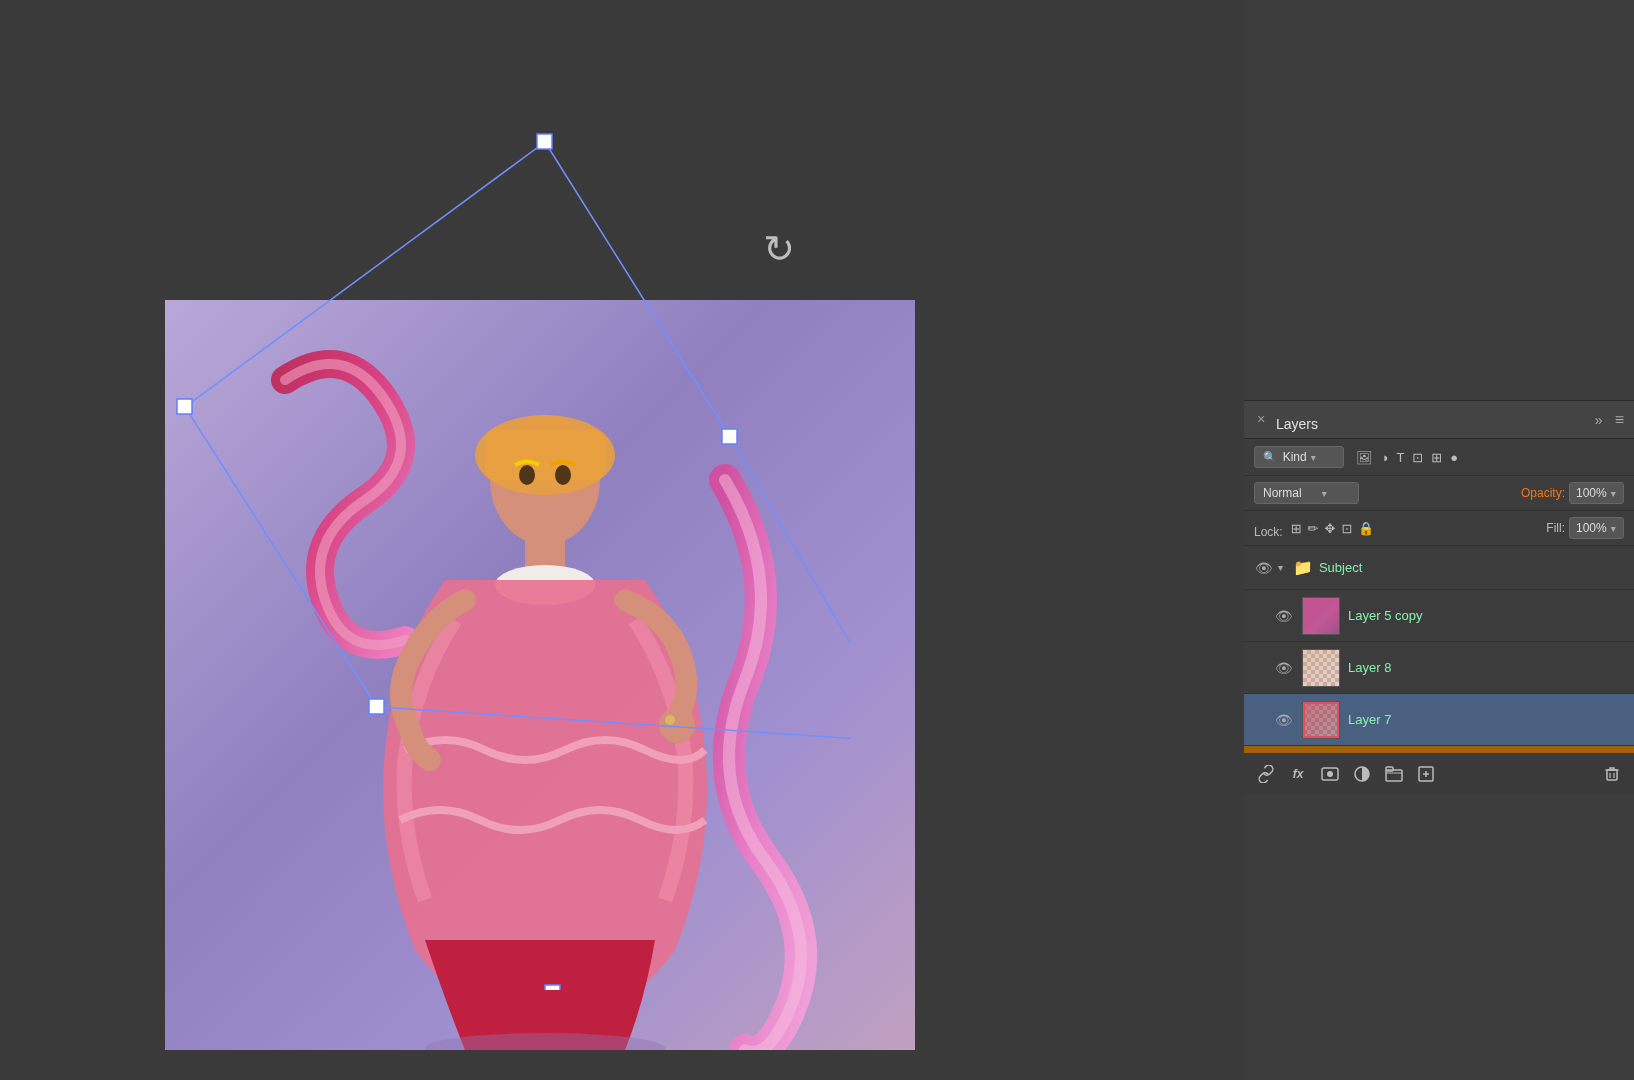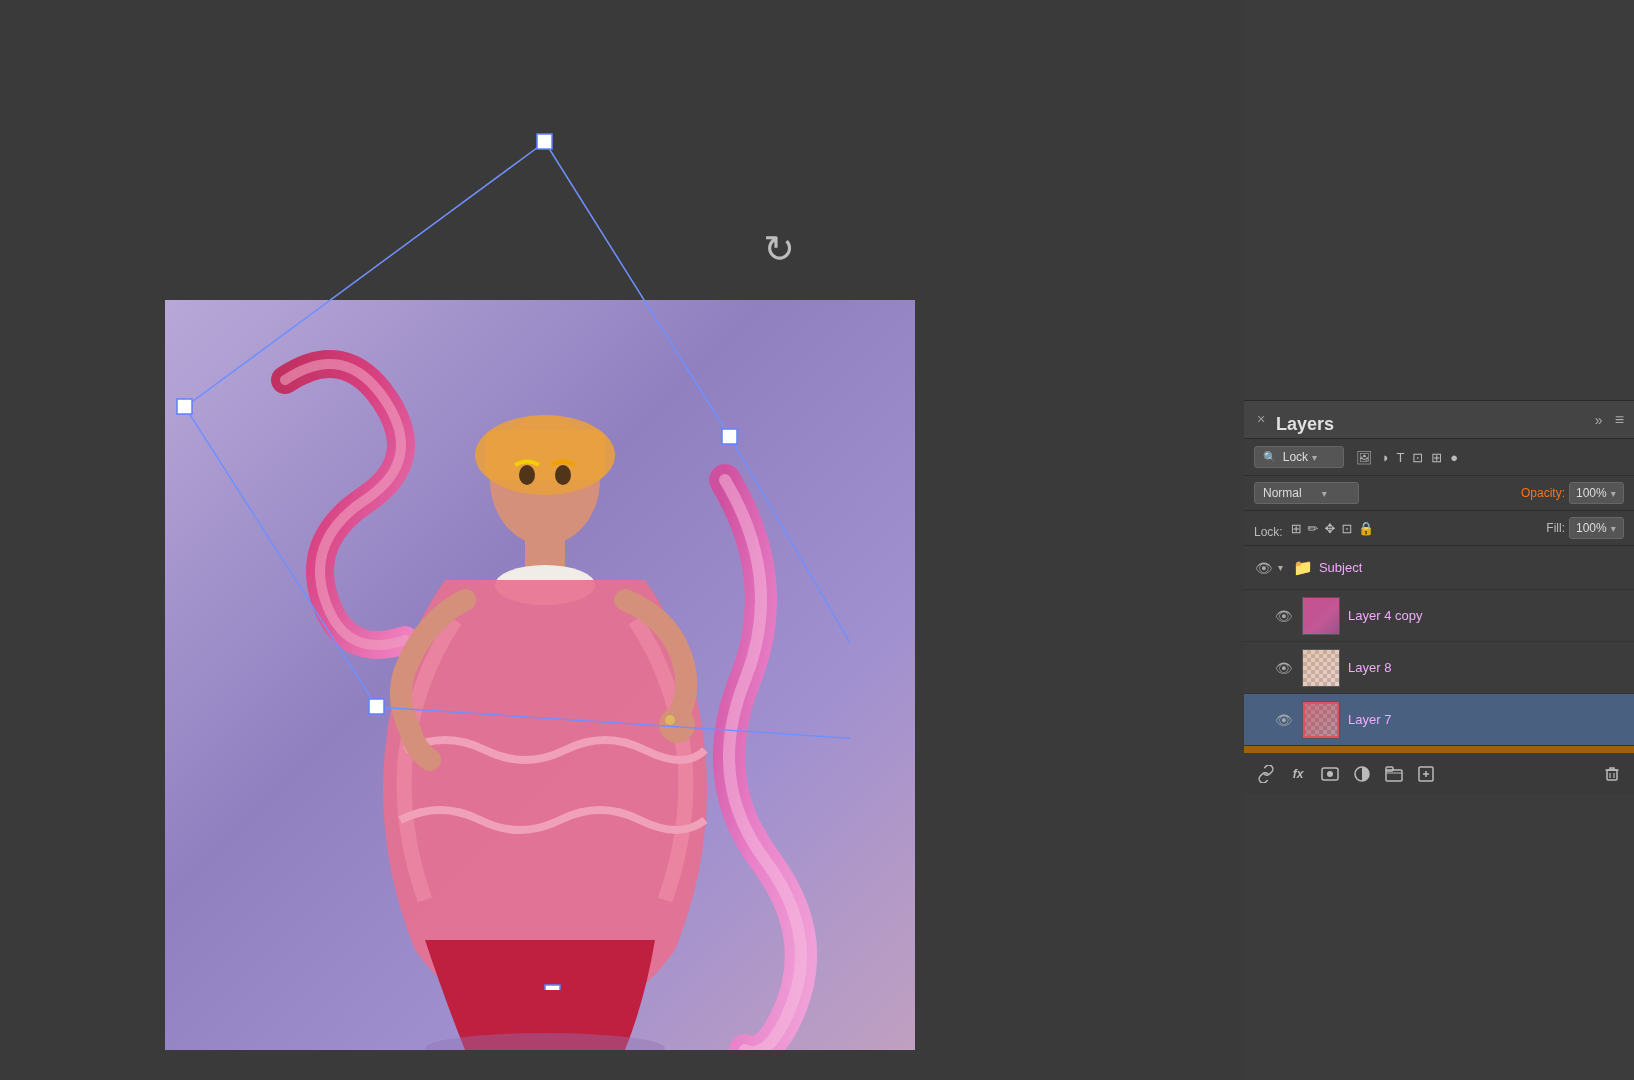--- a/index.html
+++ b/index.html
@@ -91,22 +91,22 @@
       display: flex;
       align-items: center;
       justify-content: center;
       color: #999;
       font-size: 11px;
       cursor: pointer;
     }
 
     .panel-title {
       color: #e0e0e0;
-      font-size: 18px;
-      font-weight: 700;
+      font-size: 14px;
+      font-weight: 400;
       margin-top: 9px;
     }
 
     .panel-menu-btn {
       color: #aaa;
       font-size: 16px;
       cursor: pointer;
       display: flex;
       align-items: center;
     }
@@ -291,21 +291,21 @@
       cursor: pointer;
     }
 
     .folder-icon {
       color: #d4a843;
       font-size: 16px;
       margin: 0 6px;
     }
 
     .layer-name {
-      color: #f0abfc;
+      color: #86efac;
       font-size: 13px;
       flex: 1;
     }
 
     
     .layer-item {
       display: flex;
       align-items: center;
       padding: 6px 10px 6px 30px;
       border-bottom: 1px solid #333;
@@ -531,21 +531,21 @@
       </div>
       <div style="display:flex; gap:12px; align-items:center;">
         <div class="panel-collapse-btn">»</div>
         <div class="panel-menu-btn">≡</div>
       </div>
     </div>
 
     <div class="kind-row">
       <div class="kind-select">
         <span class="search-icon">🔍</span>
-        <span>Lock</span>
+        <span>Kind</span>
         <span class="chevron">▾</span>
       </div>
       <div class="kind-icons">
         <span class="kind-icon" title="Pixel layers">🖼</span>
         <span class="kind-icon" title="Adjustment layers">◑</span>
         <span class="kind-icon" title="Type layers">T</span>
         <span class="kind-icon" title="Shape layers">⊡</span>
         <span class="kind-icon" title="Smart objects">⊞</span>
         <span class="kind-icon">●</span>
       </div>
@@ -590,21 +590,21 @@
         <span class="layer-expand">▾</span>
         <span class="folder-icon">📁</span>
         <span class="layer-name">Subject</span>
       </div>
 
       <div class="layer-item">
         <div class="eye-btn">👁</div>
         <div class="layer-thumb thumb-layer1copy">
           <div class="thumb-overlay"></div>
         </div>
-        <span class="layer-name">Layer 4 copy</span>
+        <span class="layer-name">Layer 5 copy</span>
       </div>
 
       <div class="layer-item">
         <div class="eye-btn">👁</div>
         <div class="layer-thumb thumb-layer1">
           <div class="thumb-overlay" style="background: linear-gradient(135deg, rgba(200,140,100,0.5) 0%, rgba(180,100,80,0.3) 100%);"></div>
         </div>
         <span class="layer-name">Layer 8</span>
       </div>
 

